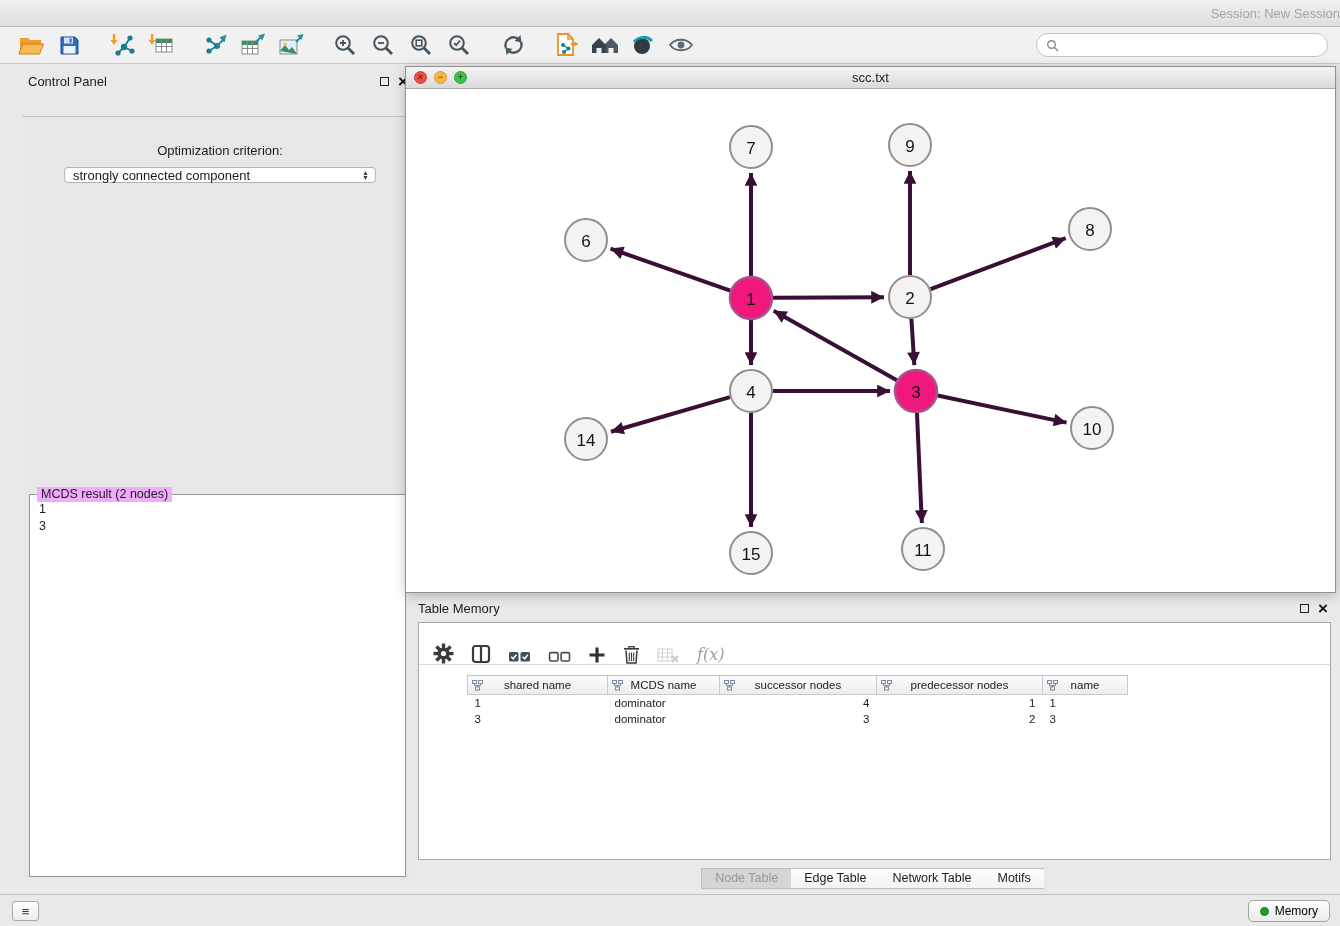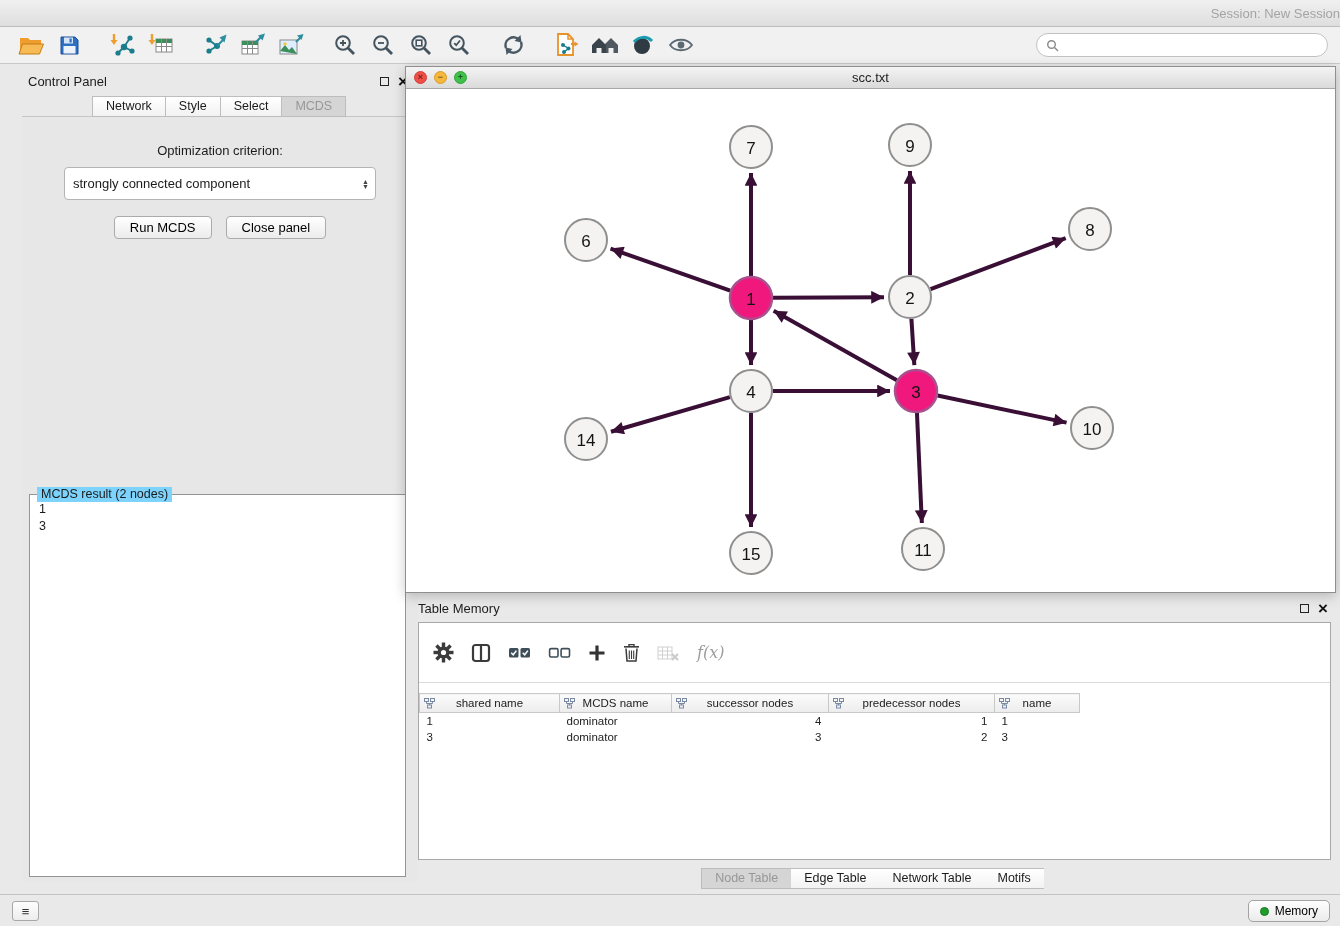--- a/index.html
+++ b/index.html
@@ -22,43 +22,43 @@
 .cp-header{height:30px;display:flex;align-items:center;padding:0 10px 0 6px;font-size:13px}
 .panel-icons{margin-left:auto;display:flex;align-items:center;gap:9px}
 .float-box{width:9px;height:9px;border:1.5px solid #222;display:inline-block}
 .close-x{font-size:17px;font-weight:bold;line-height:1;color:#111}
 .cp-tabs{position:absolute;top:30px;left:70px;display:flex;z-index:2}
 .cp-tab,.tp-tab{height:21px;line-height:19px;padding:0 13px;font-size:12.5px;background:linear-gradient(#fff,#f2f2f2);border:1px solid #bdbdbd;border-right:none;cursor:pointer;white-space:nowrap}
 .cp-tab:last-child{border-right:1px solid #bdbdbd}
 .cp-tab.selected,.tp-tab.selected{background:#d5d5d5;color:#979797}
 .cp-body{position:absolute;left:0;right:0;top:50px;bottom:0;background:#e7e7e7;border-top:1px solid #c6c6c6}
 .opt-label{text-align:center;margin-top:26px;font-size:13px}
-.select-box{margin:9px auto 0;width:312px;height:33px;background:#fff;border:1px solid #b4b4b4;border-radius:4px;display:flex;align-items:center;padding:0 3px 0 8px;font-size:13px;cursor:pointer}
+.select-box{margin:9px auto 0;width:312px;height:16px;background:#fff;border:1px solid #b4b4b4;border-radius:4px;display:flex;align-items:center;padding:0 3px 0 8px;font-size:13px;cursor:pointer}
 .select-arrows{margin-left:auto;display:flex;flex-direction:column;align-items:center;font-size:7px;line-height:5px;color:#444;padding:0 3px}
 .btn-row{display:flex;justify-content:center;gap:14px;margin-top:16px}
 .push-btn{height:23px;padding:0 15px;font-size:13px;background:linear-gradient(#fff,#ececec);border:1px solid #ababab;border-radius:4px;cursor:pointer;font-family:"Liberation Sans",sans-serif}
 .result-box{position:absolute;left:7px;right:12px;top:428px;bottom:5px;background:#fff;border:1px solid #949494}
-.result-legend{position:absolute;top:-8px;left:7px;background:#7dd3fc;padding:0 4px;font-size:12.5px;line-height:15px}
+.result-legend{position:absolute;top:-8px;left:7px;background:#f0abfc;padding:0 4px;font-size:12.5px;line-height:15px}
 .result-lines{padding:6px 9px;font-size:12.5px;line-height:17px}
 
 
 .net-window{position:absolute;left:405px;top:66px;width:931px;height:527px;background:#fff;border:1px solid #8f8f8f;box-shadow:0 3px 12px rgba(0,0,0,.22)}
 .net-titlebar{height:22px;background:linear-gradient(#f4f4f4,#dadada);border-bottom:1px solid #a8a8a8;position:relative;display:flex;align-items:center;justify-content:center;font-size:13px;color:#222}
 .traffic{position:absolute;left:8px;top:4px;display:flex;gap:7px}
 .light{width:13px;height:13px;border-radius:50%;display:flex;align-items:center;justify-content:center;font-size:9px;color:rgba(0,0,0,.55);font-weight:bold;line-height:1;cursor:pointer}
 .light.red{background:#ef4e47;border:1px solid #d63b38}
 .light.yellow{background:#f6b73c;border:1px solid #d89c26}
 .light.green{background:#3fc24a;border:1px solid #2da338}
 .net-canvas{position:relative;width:929px;height:503px;background:#fff;overflow:hidden}
 
 
 .table-panel{position:absolute;left:405px;top:595px;width:935px;height:296px}
 .tp-header{height:27px;display:flex;align-items:center;padding:0 12px 0 13px;font-size:13px}
 .tp-inner{position:absolute;left:13px;right:9px;top:27px;bottom:31px;background:#fff;border:1px solid #a8a8a8;overflow:hidden}
-.tp-toolbar{height:60px;display:flex;align-items:center;gap:17px;padding:0 4px 0 14px;border-bottom:1px solid #dadada}
+.tp-toolbar{height:42px;display:flex;align-items:flex-end;gap:17px;padding:0 4px 0 14px;border-bottom:1px solid #dadada}
 .tp-tool{background:none;border:none;display:flex;align-items:center;justify-content:center;cursor:pointer}
 .fx-label{font-family:"DejaVu Serif","Liberation Serif",serif;font-style:italic;font-size:16px;color:#9d9d9d}
 .table-wrap{padding-top:10px}
 table.node-table{border-collapse:collapse;table-layout:fixed;font-size:11.5px}
 .node-table th{height:19px;font-weight:normal;background:linear-gradient(#fbfbfb,#ececec);border:1px solid #c9c9c9;position:relative;text-align:center;padding:0 2px;cursor:pointer;overflow:hidden}
 .col-icon{position:absolute;left:4px;top:4px}
 .node-table td{height:16px;padding:1px 7px;color:#222;white-space:nowrap;overflow:hidden}
 .node-table td.num{text-align:right}
 .tp-tabs{position:absolute;left:0;right:0;bottom:2px;display:flex;justify-content:center}
 .tp-tab{border-left:none}
@@ -258,38 +258,28 @@
 </div>
 
 <div class="control-panel">
   <div class="cp-header">
     <span>Control Panel</span>
     <span class="panel-icons">
       <span class="float-box"></span>
       <span class="close-x">×</span>
     </span>
   </div>
-  <div class="cp-tabs">
-    <span class="cp-tab">Network</span>
-    <span class="cp-tab">Style</span>
-    <span class="cp-tab">Select</span>
-    <span class="cp-tab selected">MCDS</span>
-  </div>
   <div class="cp-body">
     <div class="opt-label">Optimization criterion:</div>
     <div class="select-box">
       <span>strongly connected component</span>
       <span class="select-arrows">
           <span>▲</span>
           <span>▼</span>
         </span>
-    </div>
-    <div class="btn-row">
-      <button class="push-btn">Run MCDS</button>
-      <button class="push-btn">Close panel</button>
     </div>
   </div>
   <div class="result-box">
     <span class="result-legend">MCDS result (2 nodes)</span>
     <div class="result-lines">
       <div>1</div>
       <div>3</div>
     </div>
   </div>
 </div>
@@ -453,21 +443,21 @@
               <path d="M1 7h14M1 11h14M5.5 3v12M10.5 3v12" stroke="#9a9a9a"></path>
               <path d="M15 10 l6 6 M21 10 l-6 6" stroke="#8a8a8a" stroke-width="2"></path>
             </svg>
           </span>
         </button>
       <button class="tp-tool">
           <span class="fx-label">f(x)</span>
         </button>
     </div>
     <div class="table-wrap">
-      <table class="node-table" id="node-table" style="width: 660px;">
+      <table class="node-table" id="node-table" style="width: 660px; margin-left: 48px;">
         <colgroup id="table-colgroup">
             <col style="width: 140px;">
             <col style="width: 112px;">
             <col style="width: 157px;">
             <col style="width: 166px;">
             <col style="width: 85px;">
           </colgroup>
         <thead>
             <tr id="table-header-row">
               <th><span class="col-icon">

